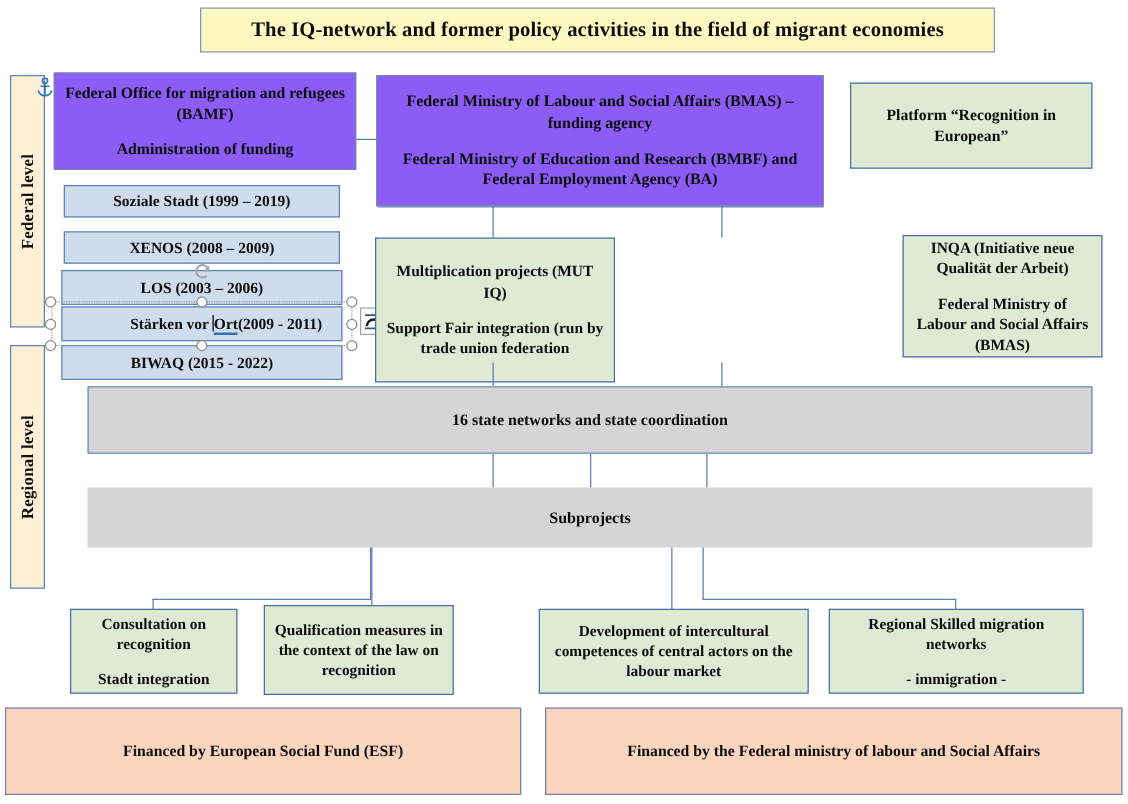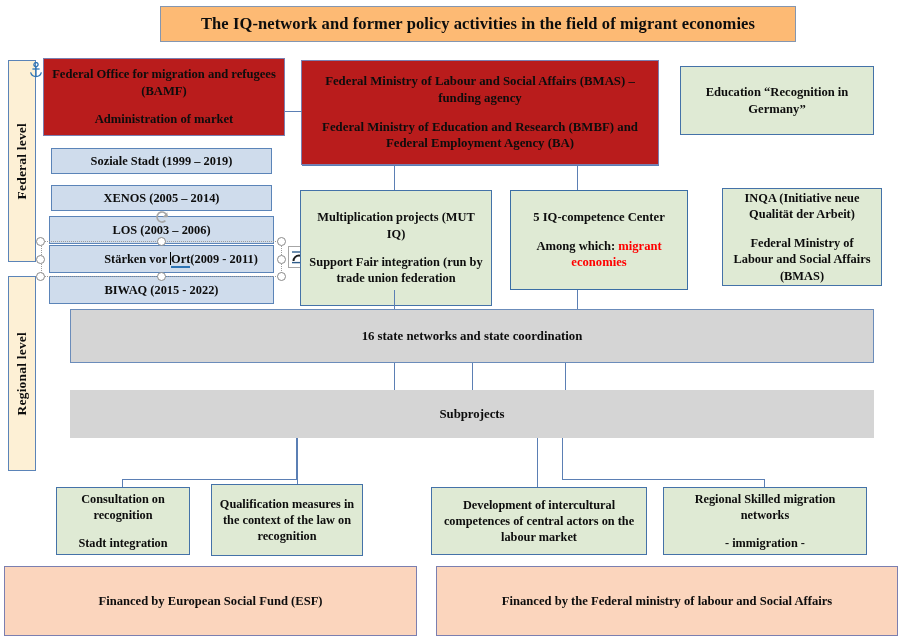--- a/index.html
+++ b/index.html
@@ -24,27 +24,27 @@
     flex-direction: column;
     align-items: center;
     justify-content: center;
     text-align: center;
     font-weight: bold;
     color: #0d0d0d;
     line-height: 1.32;
   }
   .title-box {
     border: 1px solid #8496b0;
-    background: #fdba74;
+    background: #fef9c3;
     font-size: 16.5px;
     letter-spacing: 0.1px;
     align-items: center;
   }
   .peach {
-    background: #b91c1c;
+    background: #8b5cf6;
     border: 1px solid #7b7fb0;
   }
   .peach-b {
     background: #fbd5bd;
     border: 1px solid #7b7fb0;
   }
   .green {
     background: #dfead4;
     border: 1px solid #4472a8;
   }
@@ -151,37 +151,37 @@
     <svg width="14" height="16" viewBox="0 0 14 16">
       <circle cx="7" cy="2.6" r="2.1" fill="none" stroke="#2e74b5" stroke-width="1.3"></circle>
       <line x1="7" y1="4.7" x2="7" y2="14" stroke="#2e74b5" stroke-width="1.3"></line>
       <line x1="3.4" y1="7" x2="10.6" y2="7" stroke="#2e74b5" stroke-width="1.3"></line>
       <path d="M1.6 10.4 A5.6 5.6 0 0 0 12.4 10.4" fill="none" stroke="#2e74b5" stroke-width="1.3"></path>
     </svg>
   </span>
 
   <div class="box peach" style="left:43px; top:58px; width:242px; height:78px; font-size:12.6px;">
     <p class="para">Federal Office for migration and refugees (BAMF)</p>
-    <p class="para">Administration of market</p>
+    <p class="para">Administration of funding</p>
   </div>
 
   <div class="box peach" style="left:301px; top:60px; width:358px; height:105px; font-size:12.8px;">
     <p class="para">Federal Ministry of Labour and Social Affairs (BMAS) – funding agency</p>
     <p class="para">Federal Ministry of Education and Research (BMBF) and Federal Employment Agency (BA)</p>
   </div>
 
   <div class="box green" style="left:680px; top:66px; width:194px; height:69px; font-size:12.6px;">
-    <p class="para">Education “Recognition in Germany”</p>
+    <p class="para">Platform “Recognition in European”</p>
   </div>
 
   <div class="box blue" style="left:51px; top:148px; width:221px; height:26px; font-size:12.4px;text-align:center;">
     <span>Soziale Stadt (1999 – 2019)</span>
   </div>
   <div class="box blue" style="left:51px; top:185px; width:221px; height:26px; font-size:12.4px;">
-    <span>XENOS (2005 – 2014)</span>
+    <span>XENOS (2008 – 2009)</span>
   </div>
   <div class="box blue" style="left:49px; top:216px; width:225px; height:28px; font-size:12.4px;">
     <span>LOS (2003 – 2006)</span>
   </div>
 
   <div class="box blue" style="left:49px; top:245px; width:225px; height:28px; font-size:12.4px;padding-left:39px;">
     <span>
       <span>Stärken vor </span><span class="caret" style="position:relative; display:inline-block; width:1px; height:13px; background:#000; vertical-align:-2px;"></span><span class="spell">Ort</span><span>(2009 - 2011)</span>
     </span>
   </div>
@@ -219,24 +219,20 @@
 
   <div class="line vlineseg" style="left:302px; top:165px; width:357px; height:1px;"></div>
   <div class="line vline" style="left:394px; top:165px; height:25px;"></div>
   <div class="line vline" style="left:577px; top:165px; height:25px;"></div>
 
   <div class="box green" style="left:300px; top:190px; width:192px; height:116px; font-size:12.4px;">
     <p class="para">Multiplication projects (MUT IQ)</p>
     <p class="para">Support Fair integration (run by trade union federation</p>
   </div>
 
-  <div class="box green2" style="left:510px; top:190px; width:178px; height:100px; font-size:12.6px;">
-    <p class="para">5 IQ-competence Center</p>
-    <p class="para"><span>Among which</span><span>: </span><span class="red">migrant economies</span></p>
-  </div>
 
   <div class="box green" style="left:722px; top:188px; width:160px; height:98px; font-size:12.4px;">
     <p class="para">INQA (Initiative neue Qualität der Arbeit)</p>
     <p class="para">Federal Ministry of Labour and Social Affairs (BMAS)</p>
   </div>
 
   <div class="line vline" style="left:394px; top:290px; height:19px;"></div>
   <div class="line vline" style="left:577px; top:290px; height:19px;"></div>
 
   <div class="box gray" style="left:70px; top:309px; width:804px; height:54px; font-size:12.8px;">

